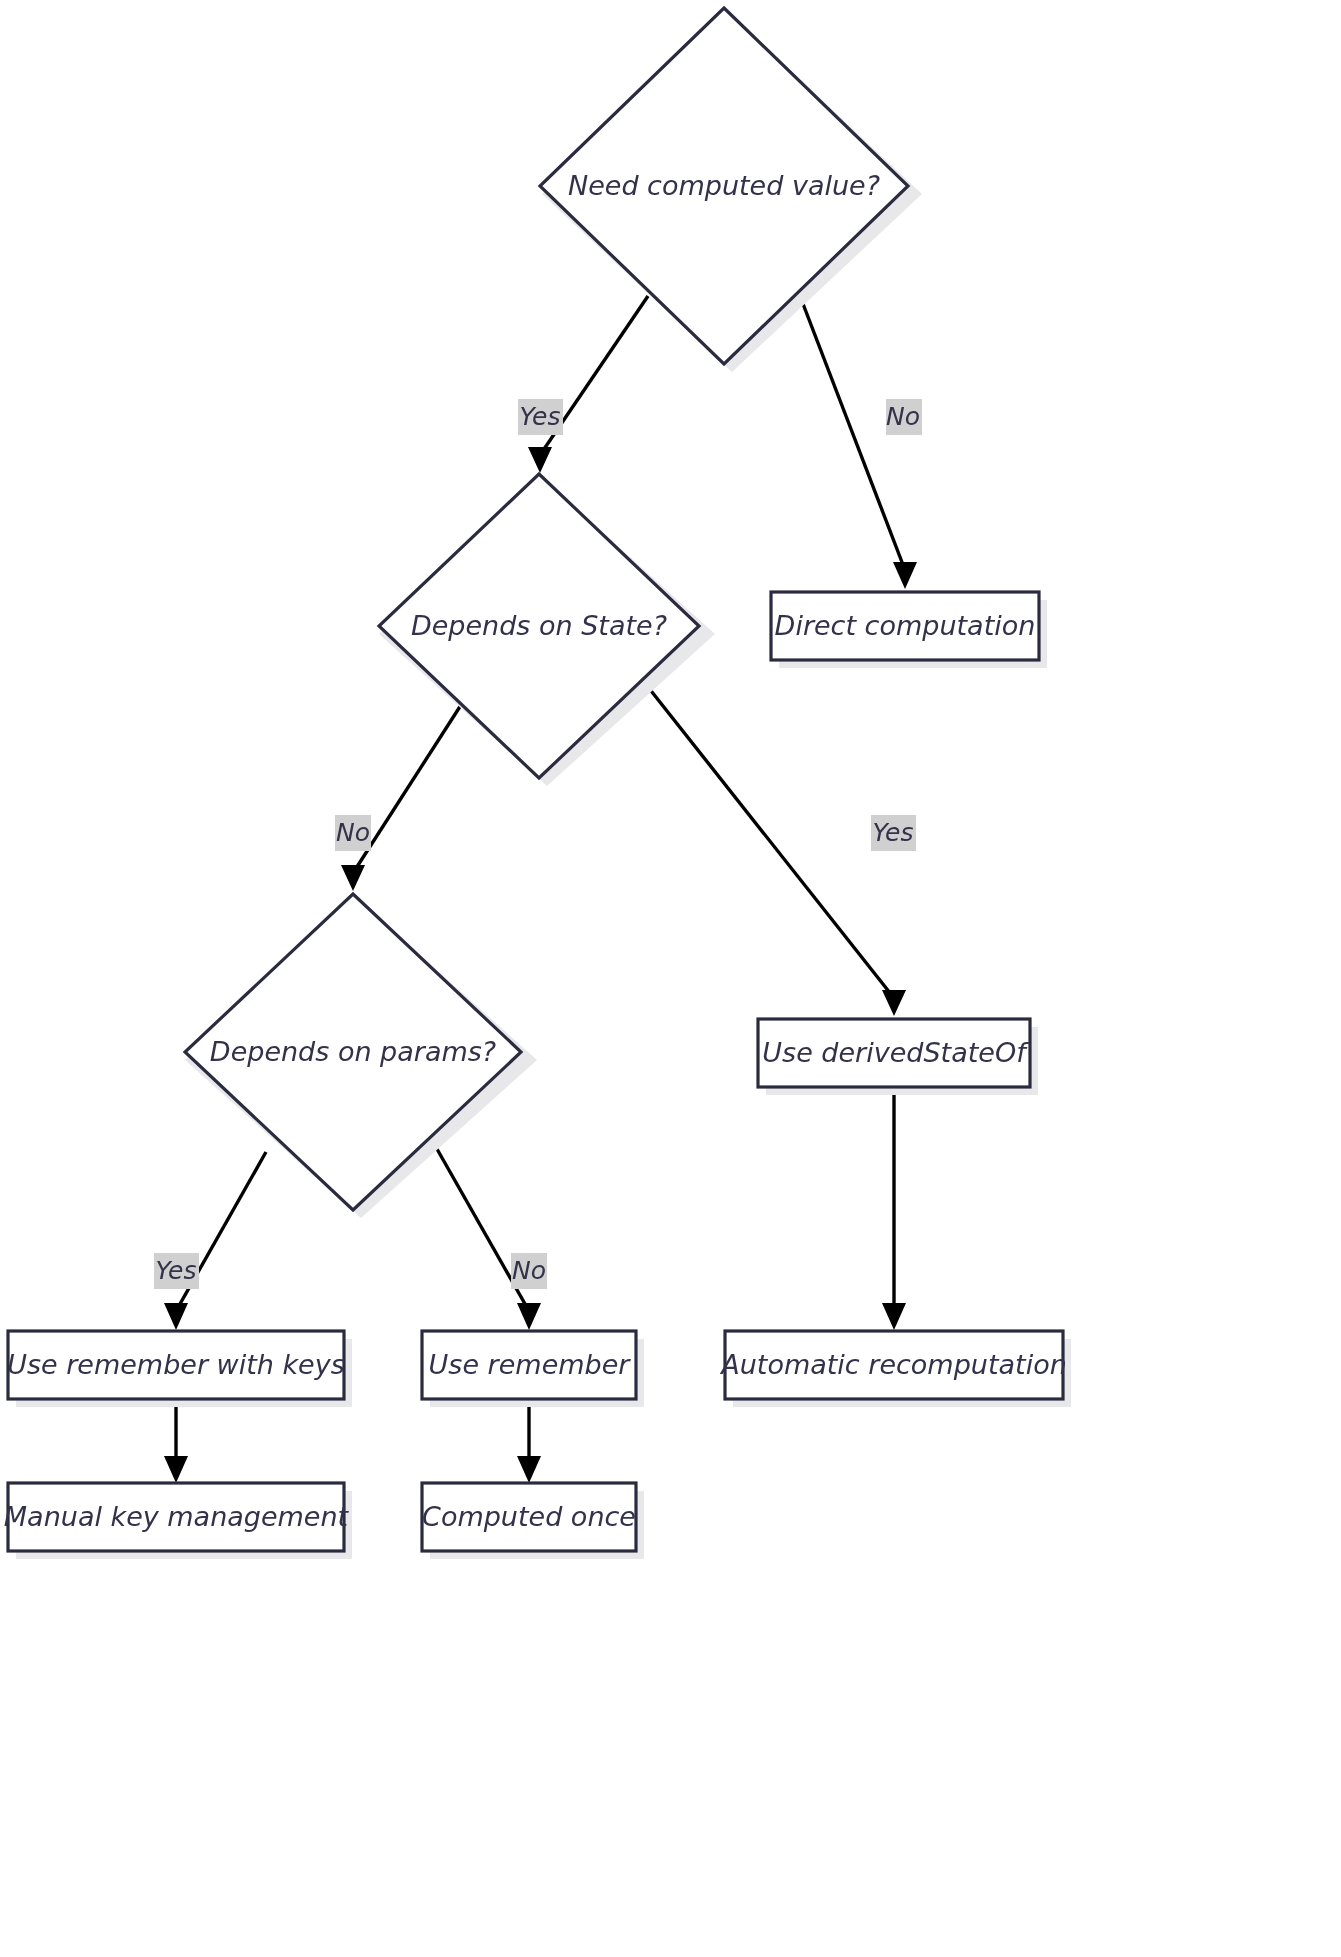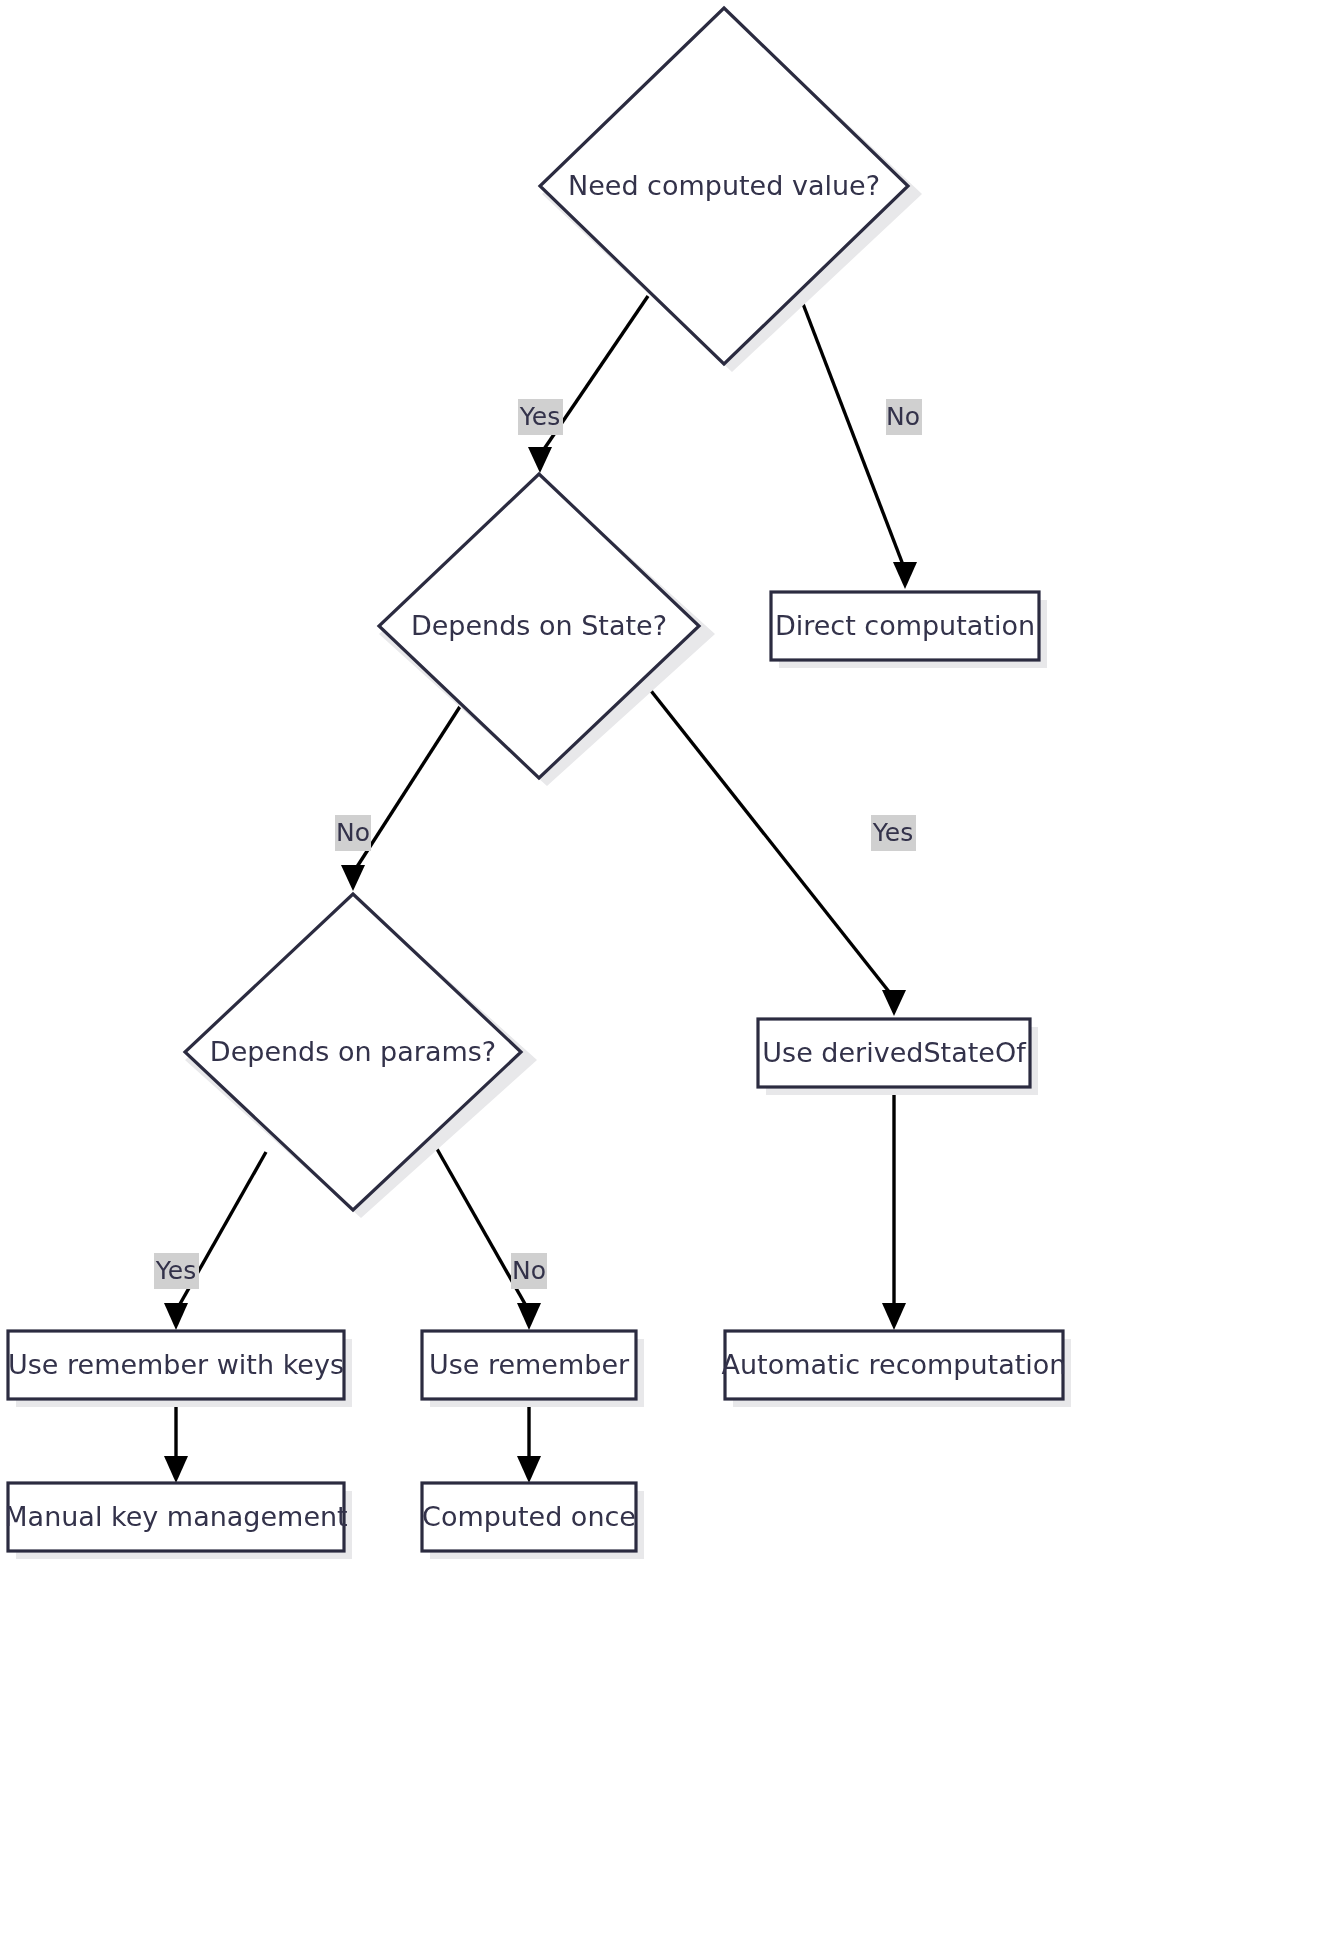--- a/index.html
+++ b/index.html
@@ -9,20 +9,21 @@
   }
   body {
     font-family: "DejaVu Sans", sans-serif;
   }
   #flowchart-root {
     position: relative;
     width: 1173px;
     height: 1957px;
     background: #ffffff;
     overflow: hidden;
+    font-style: italic;
   }
   svg#flow-svg {
     display: block;
     width: 1341px;
     height: 1957px;
   }
   .node-shape {
     fill: #ffffff;
     stroke: #2b2b40;
     stroke-width: 3.2;

